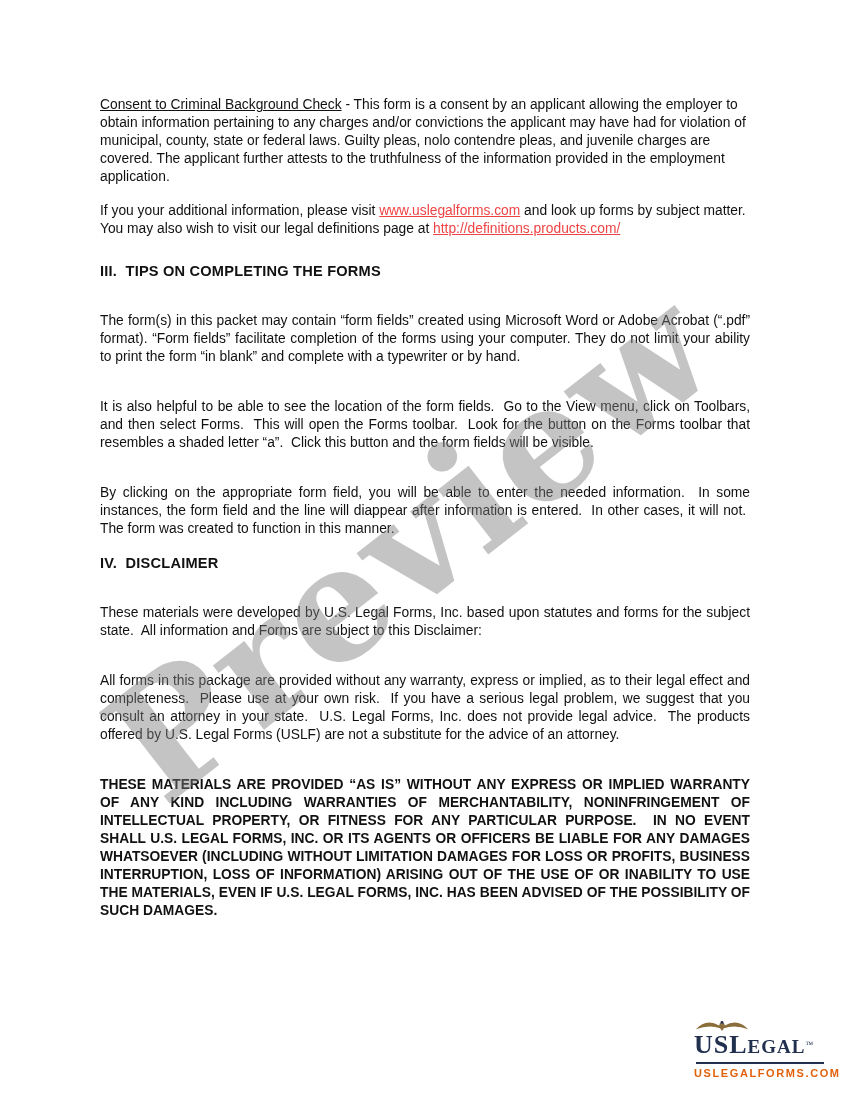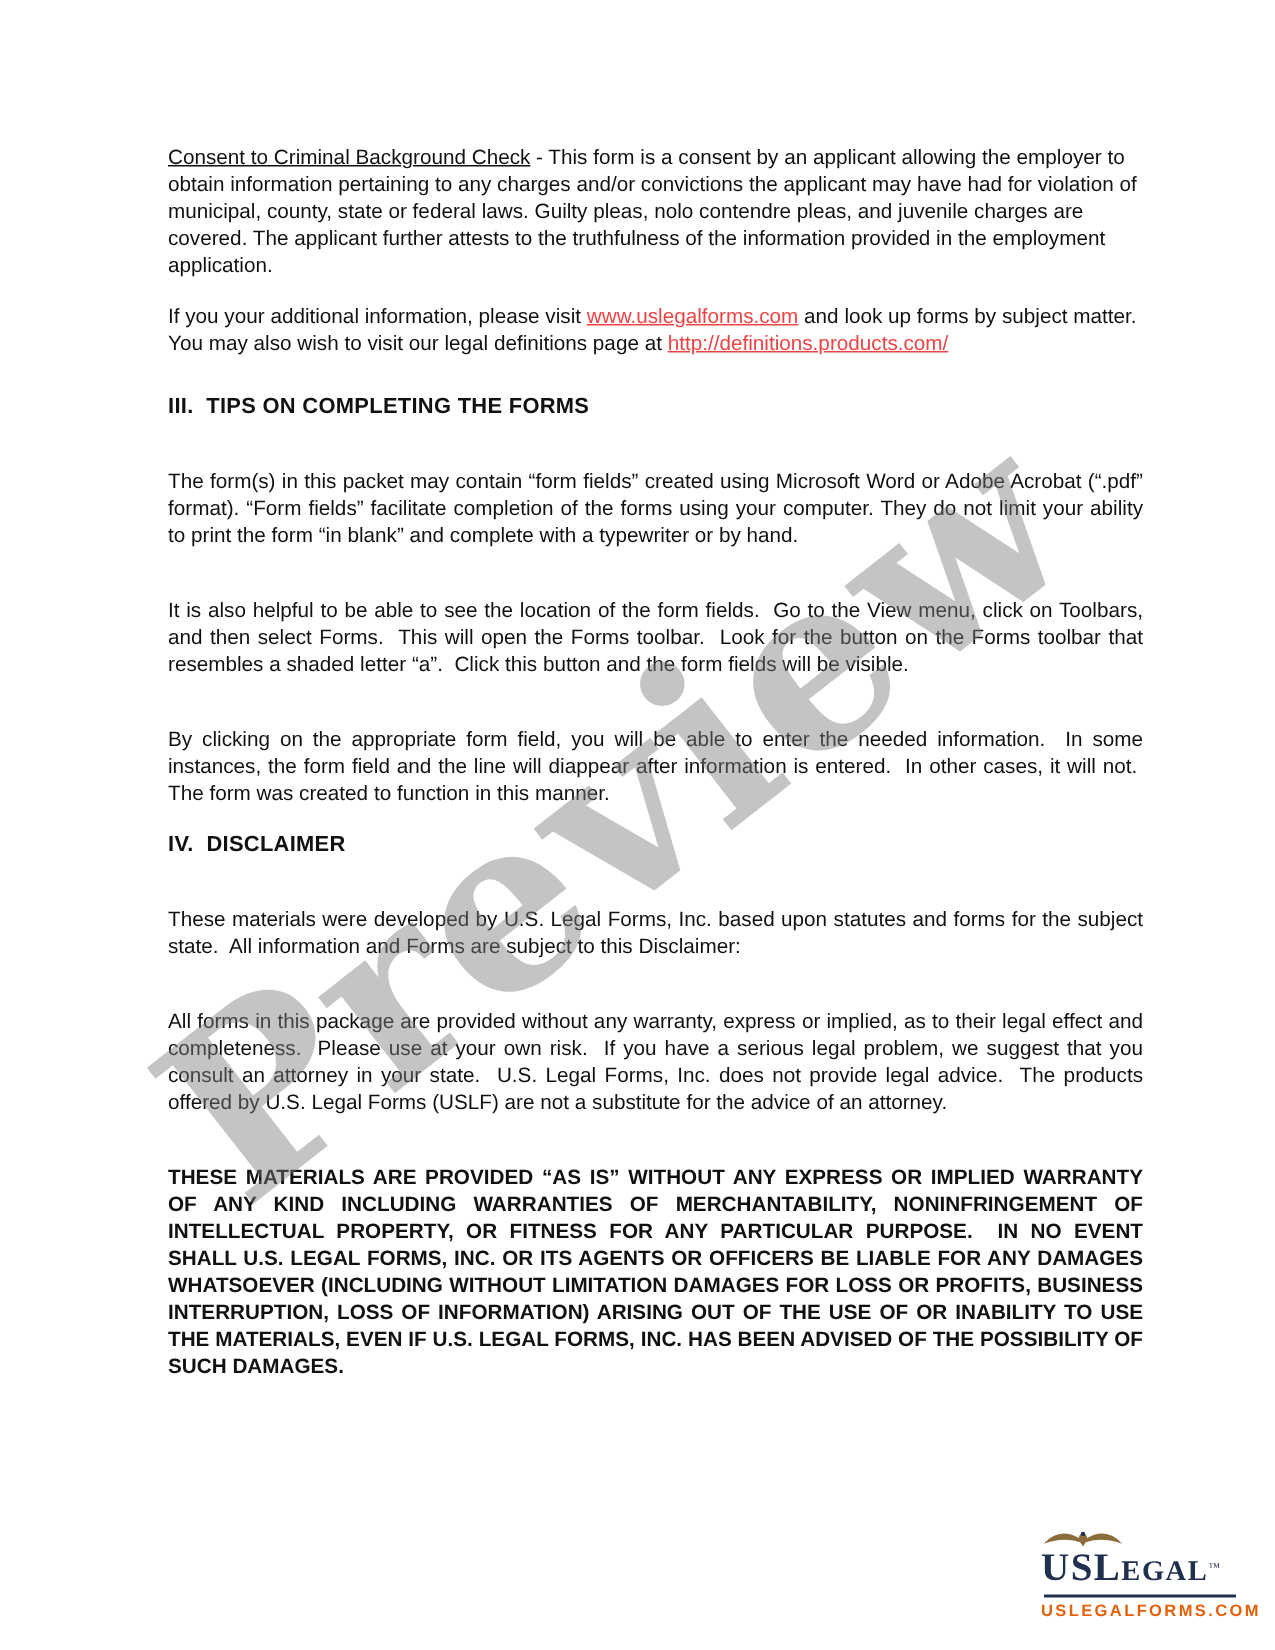--- a/index.html
+++ b/index.html
@@ -7,21 +7,21 @@
     position:relative;
     width:850px;height:1100px;
     margin:0 auto;
     background:#ffffff;
     overflow:hidden;
     font-family:"Liberation Sans", sans-serif;
     color:#111111;
   }
   .content{
     position:absolute;
-    left:112px;top:96px;
+    left:100px;top:96px;
     width:650px;
     font-size:13.8px;
     line-height:18px;
   }
   p{margin:0 0 16px 0;}
   .just{text-align:justify;margin-top:32px;}
   .underline{text-decoration:underline;}
   .link{color:#ef4444;text-decoration:underline;cursor:pointer;}
   h3{
     font-size:14.6px;

